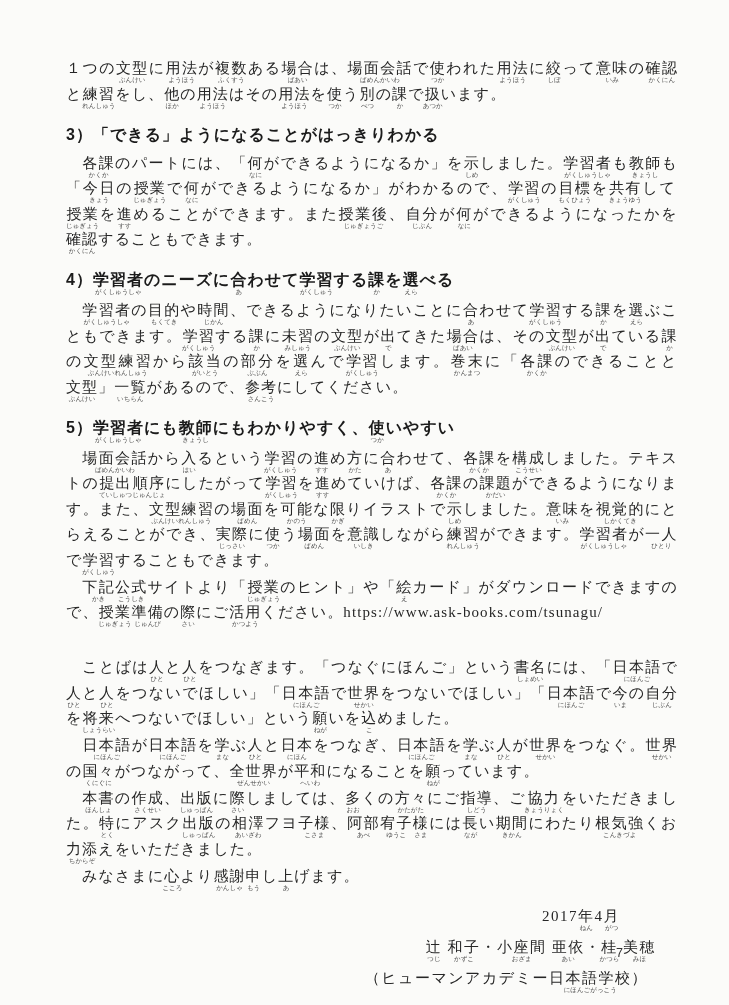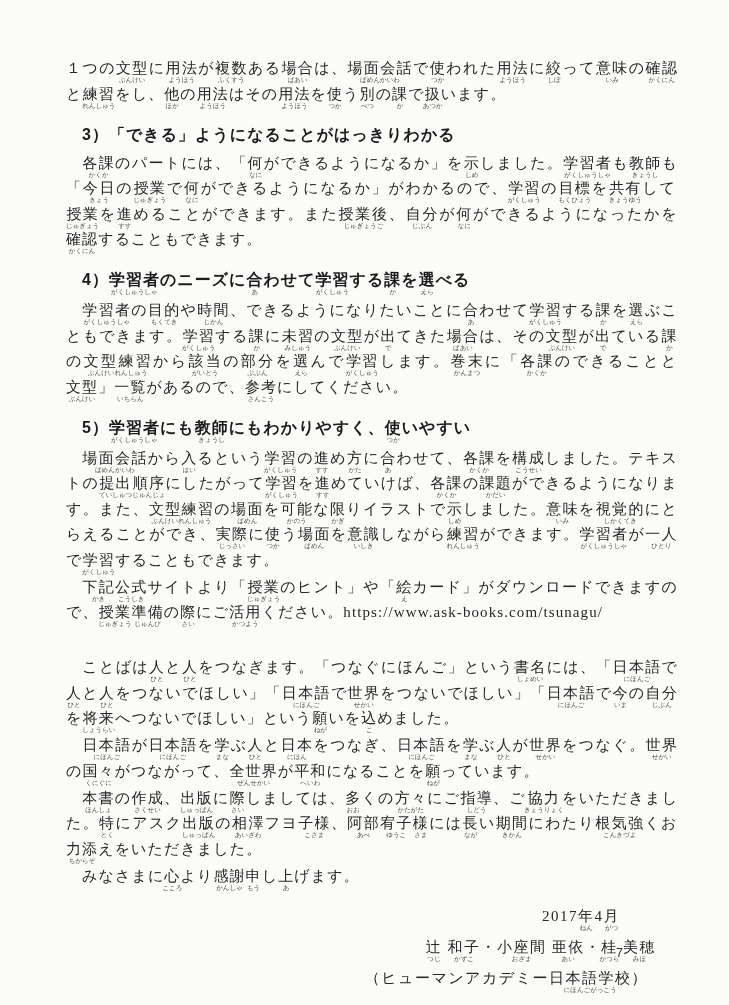--- a/index.html
+++ b/index.html
@@ -21,21 +21,21 @@
     width: 612px;
   }
   p.body-para {
     margin: 0;
     font-size: 15px;
     line-height: 25.5px;
     letter-spacing: 1.1px;
     text-align: justify;
   }
   h2.sec-head {
-    margin: 13px 0 3px 16px;
+    margin: 13px 0 3px 0;
     font-size: 16px;
     line-height: 26px;
     font-family: "Liberation Sans", sans-serif;
     font-weight: bold;
     letter-spacing: 1px;
     color: #1b1b1b;
   }
   ruby {
     ruby-position: under;
     -webkit-ruby-position: under;

